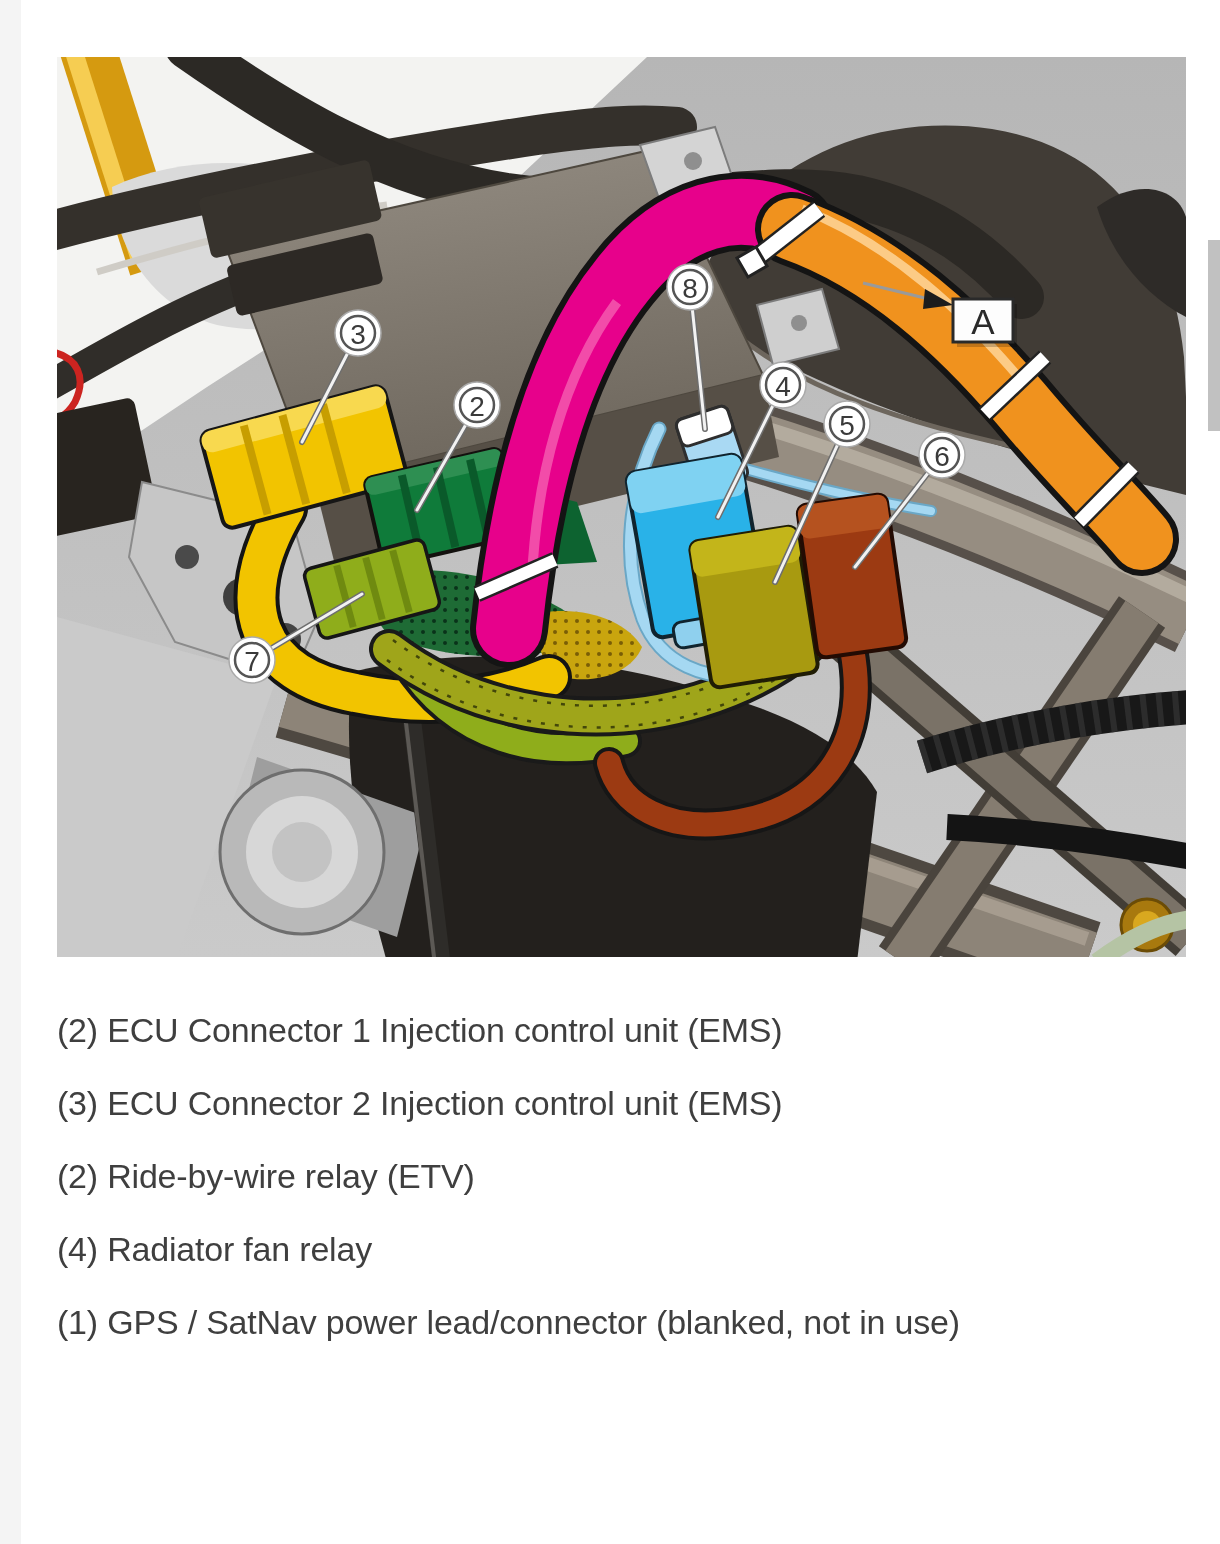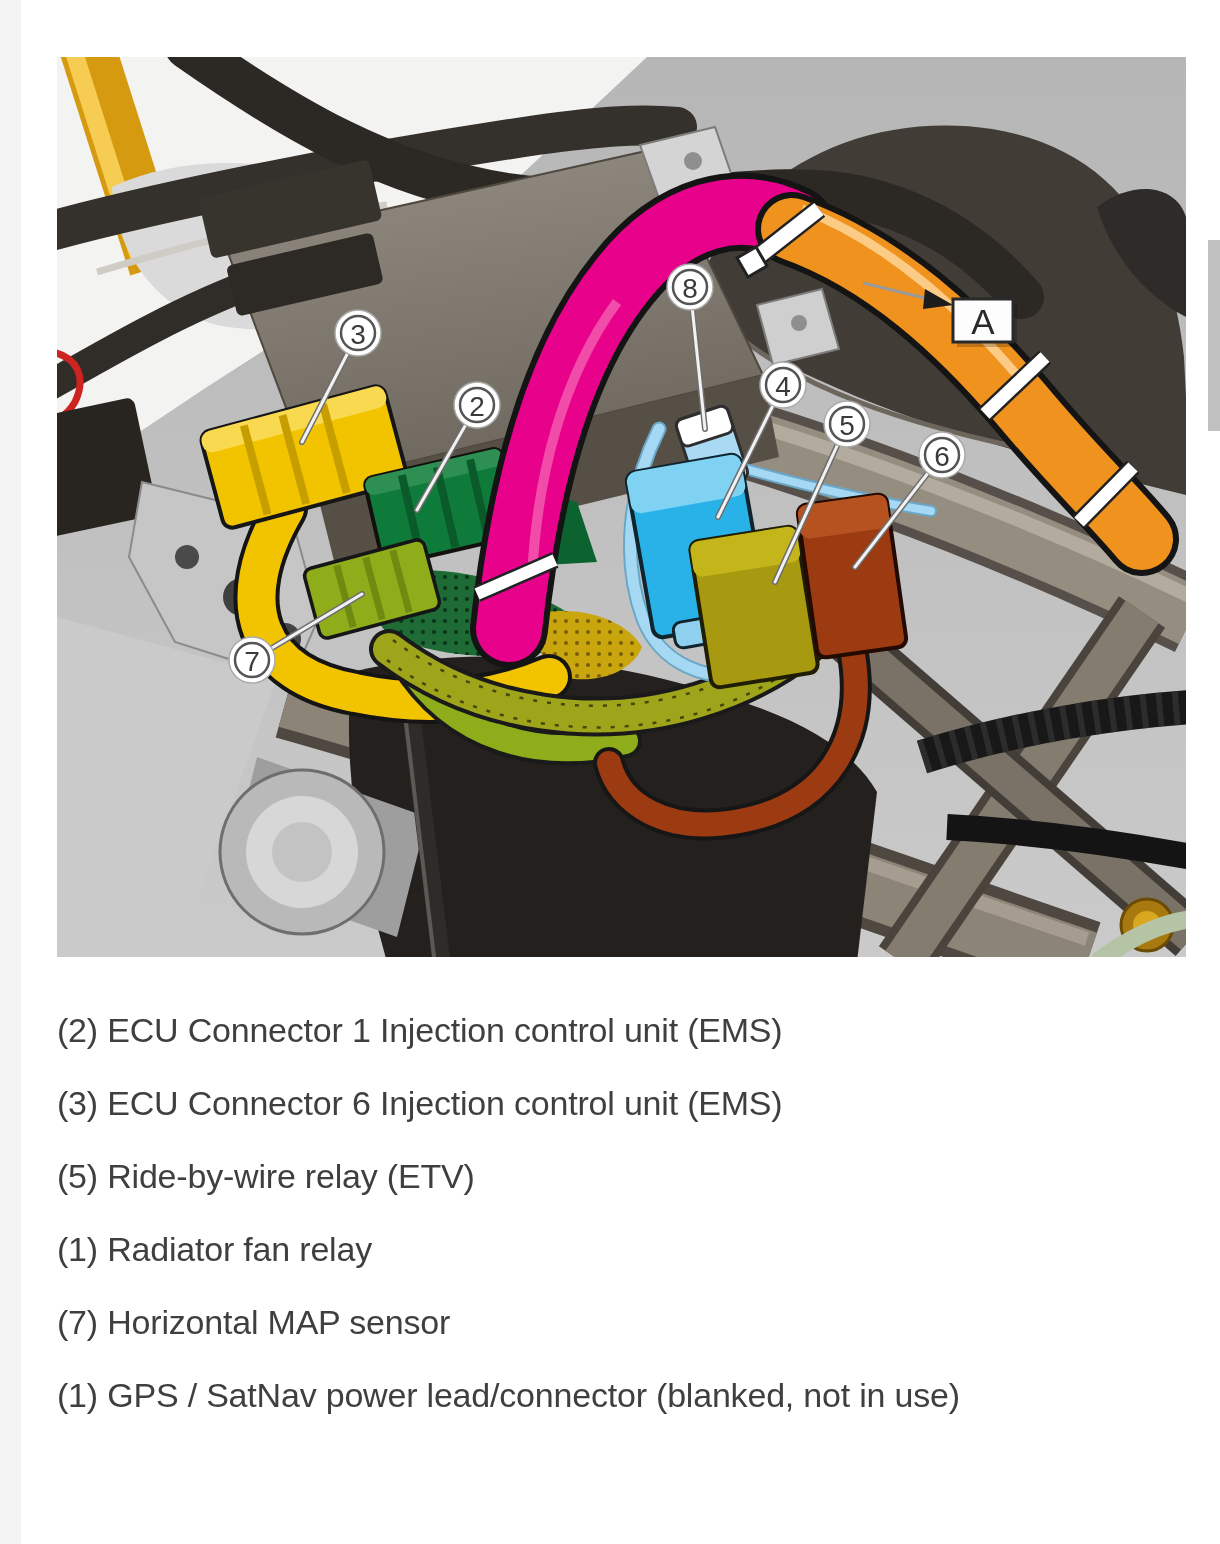--- a/index.html
+++ b/index.html
@@ -307,20 +307,19 @@
   <g transform="translate(633,230)">
     <circle r="23" fill="#ffffff" stroke="#aaaaaa" stroke-width="1.5"></circle>
         <circle r="17" fill="#ffffff" stroke="#555555" stroke-width="2.5"></circle>
     <text class="callout-num" text-anchor="middle" dominant-baseline="central" y="1">8</text>
   </g>
 </svg>
 </figure>
 
 <div class="legend">
   <p>(2) ECU Connector 1 Injection control unit (EMS)</p>
-  <p>(3) ECU Connector 6 Injection control unit (EMS)</p>
-  <p>(5) Ride-by-wire relay (ETV)</p>
-  <p>(1) Radiator fan relay</p>
-  <p>(7) Horizontal MAP sensor</p>
+  <p>(3) ECU Connector 2 Injection control unit (EMS)</p>
+  <p>(2) Ride-by-wire relay (ETV)</p>
+  <p>(4) Radiator fan relay</p>
   <p>(1) GPS / SatNav power lead/connector (blanked, not in use)</p>
 </div>
 
 <div class="scroll-thumb"></div>
 
 </body></html>

